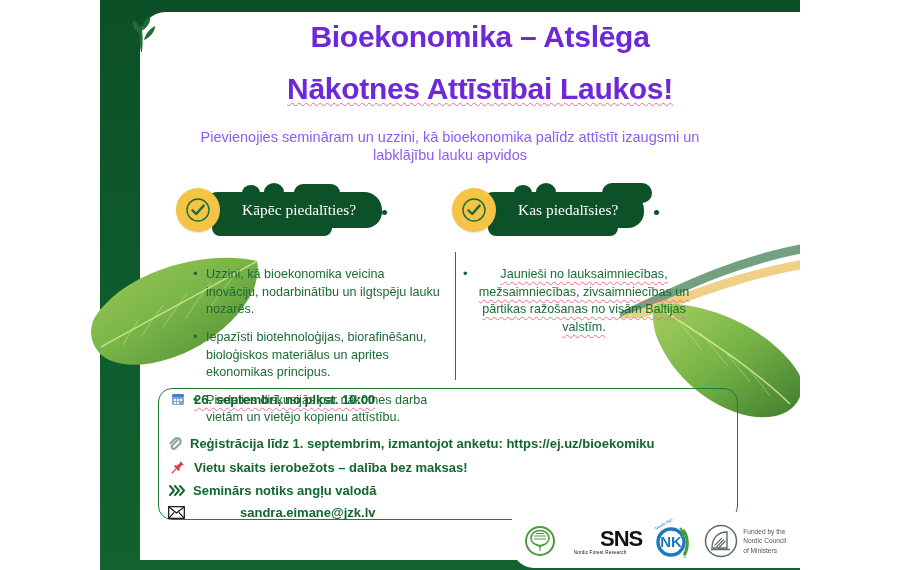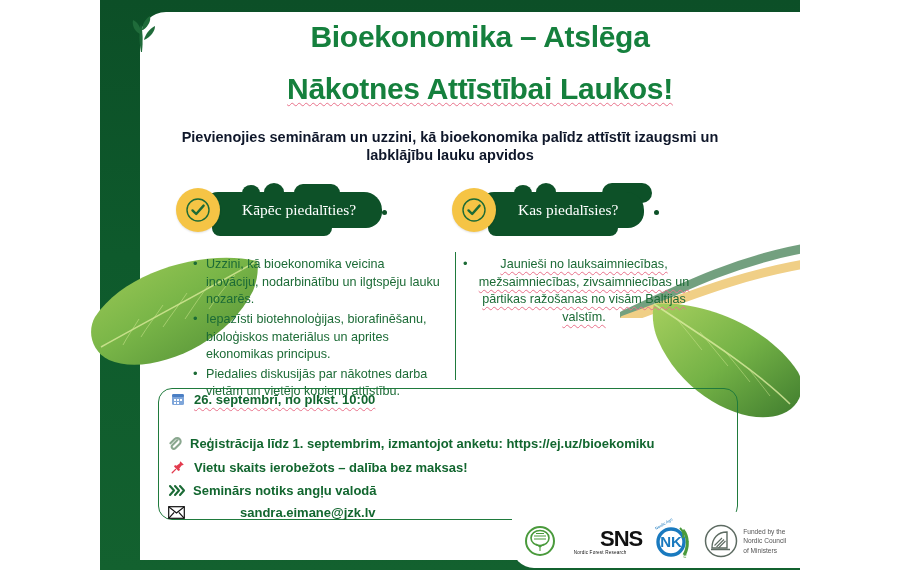--- a/index.html
+++ b/index.html
@@ -18,44 +18,44 @@
   .swoosh{position:absolute;pointer-events:none;}
 
   
   .leaf{position:absolute;pointer-events:none;}
 
   
   .sprig{position:absolute;left:128px;top:14px;width:34px;height:40px;}
 
   
   .title-wrap{position:absolute;left:160px;top:22px;width:620px;}
-  h1.t{margin:0;color:#15803d;font-size:30px;font-weight:bold;letter-spacing:-0.3px;line-height:1.0;
+  h1.t{margin:0;color:#6d28d9;font-size:30px;font-weight:bold;letter-spacing:-0.3px;line-height:1.0;
        text-align:center;padding-left:20px;}
   h1.t.second{margin-top:22px;}
   .spell{ text-decoration-line: underline; text-decoration-style: wavy;
           text-decoration-color:#e8718a; text-decoration-thickness:1px;
           text-underline-offset:3px;}
-  .sub{position:absolute;left:170px;top:128px;width:560px;text-align:center;color:#0f172a;
-       font-size:14.5px;font-weight:bold;line-height:1.25;}
+  .sub{position:absolute;left:170px;top:128px;width:560px;text-align:center;color:#8b5cf6;
+       font-size:14.5px;font-weight:normal;line-height:1.25;}
 
   
   .sec{position:absolute;height:44px;font-family:Liberation Serif, serif;}
   .sec .pill{position:absolute;left:26px;top:4px;height:36px;background:#0d5128;
              border-radius:16px 18px 16px 16px;display:flex;align-items:center;
              padding:0 26px 0 40px;color:#ffffff;font-size:15.5px;}
   .pill-bump{position:absolute;background:#0d5128;border-radius:50%;}
   .badge{position:absolute;left:0;top:0;width:44px;height:44px;border-radius:50%;
          background:#f5c445;display:flex;align-items:center;justify-content:center;z-index:3;
          box-shadow:0 1px 2px rgba(0,0,0,.12);}
   .dot{position:absolute;width:5px;height:5px;border-radius:50%;background:#0d5128;}
 
   
   .bullets{position:absolute;color:#1c6b36;font-size:12.6px;line-height:1.40;}
   .bullets ul{margin:0;padding-left:14px;list-style:none;}
-  .bullets li{margin:0 0 2px 0;position:relative;padding-left:2px;}
+  .bullets li{margin:10px 0 2px 0;position:relative;padding-left:2px;}
   .bullets li::before{content:"•";position:absolute;left:-11px;top:-1px;color:#1c6b36;font-size:13px;}
 
   
   .vdiv{position:absolute;left:455px;top:252px;width:1.4px;height:128px;background:#1f7a3c;}
 
   
   .card{position:absolute;left:158px;top:388px;width:578px;height:130px;
         border:1.6px solid #1f7a3c;border-radius:14px;background:transparent;}
   .row{position:absolute;display:flex;align-items:center;color:#12662f;font-weight:bold;font-size:13px;}
   .row .ic{display:inline-flex;width:20px;height:18px;align-items:center;justify-content:center;margin-right:6px;flex:none;}

